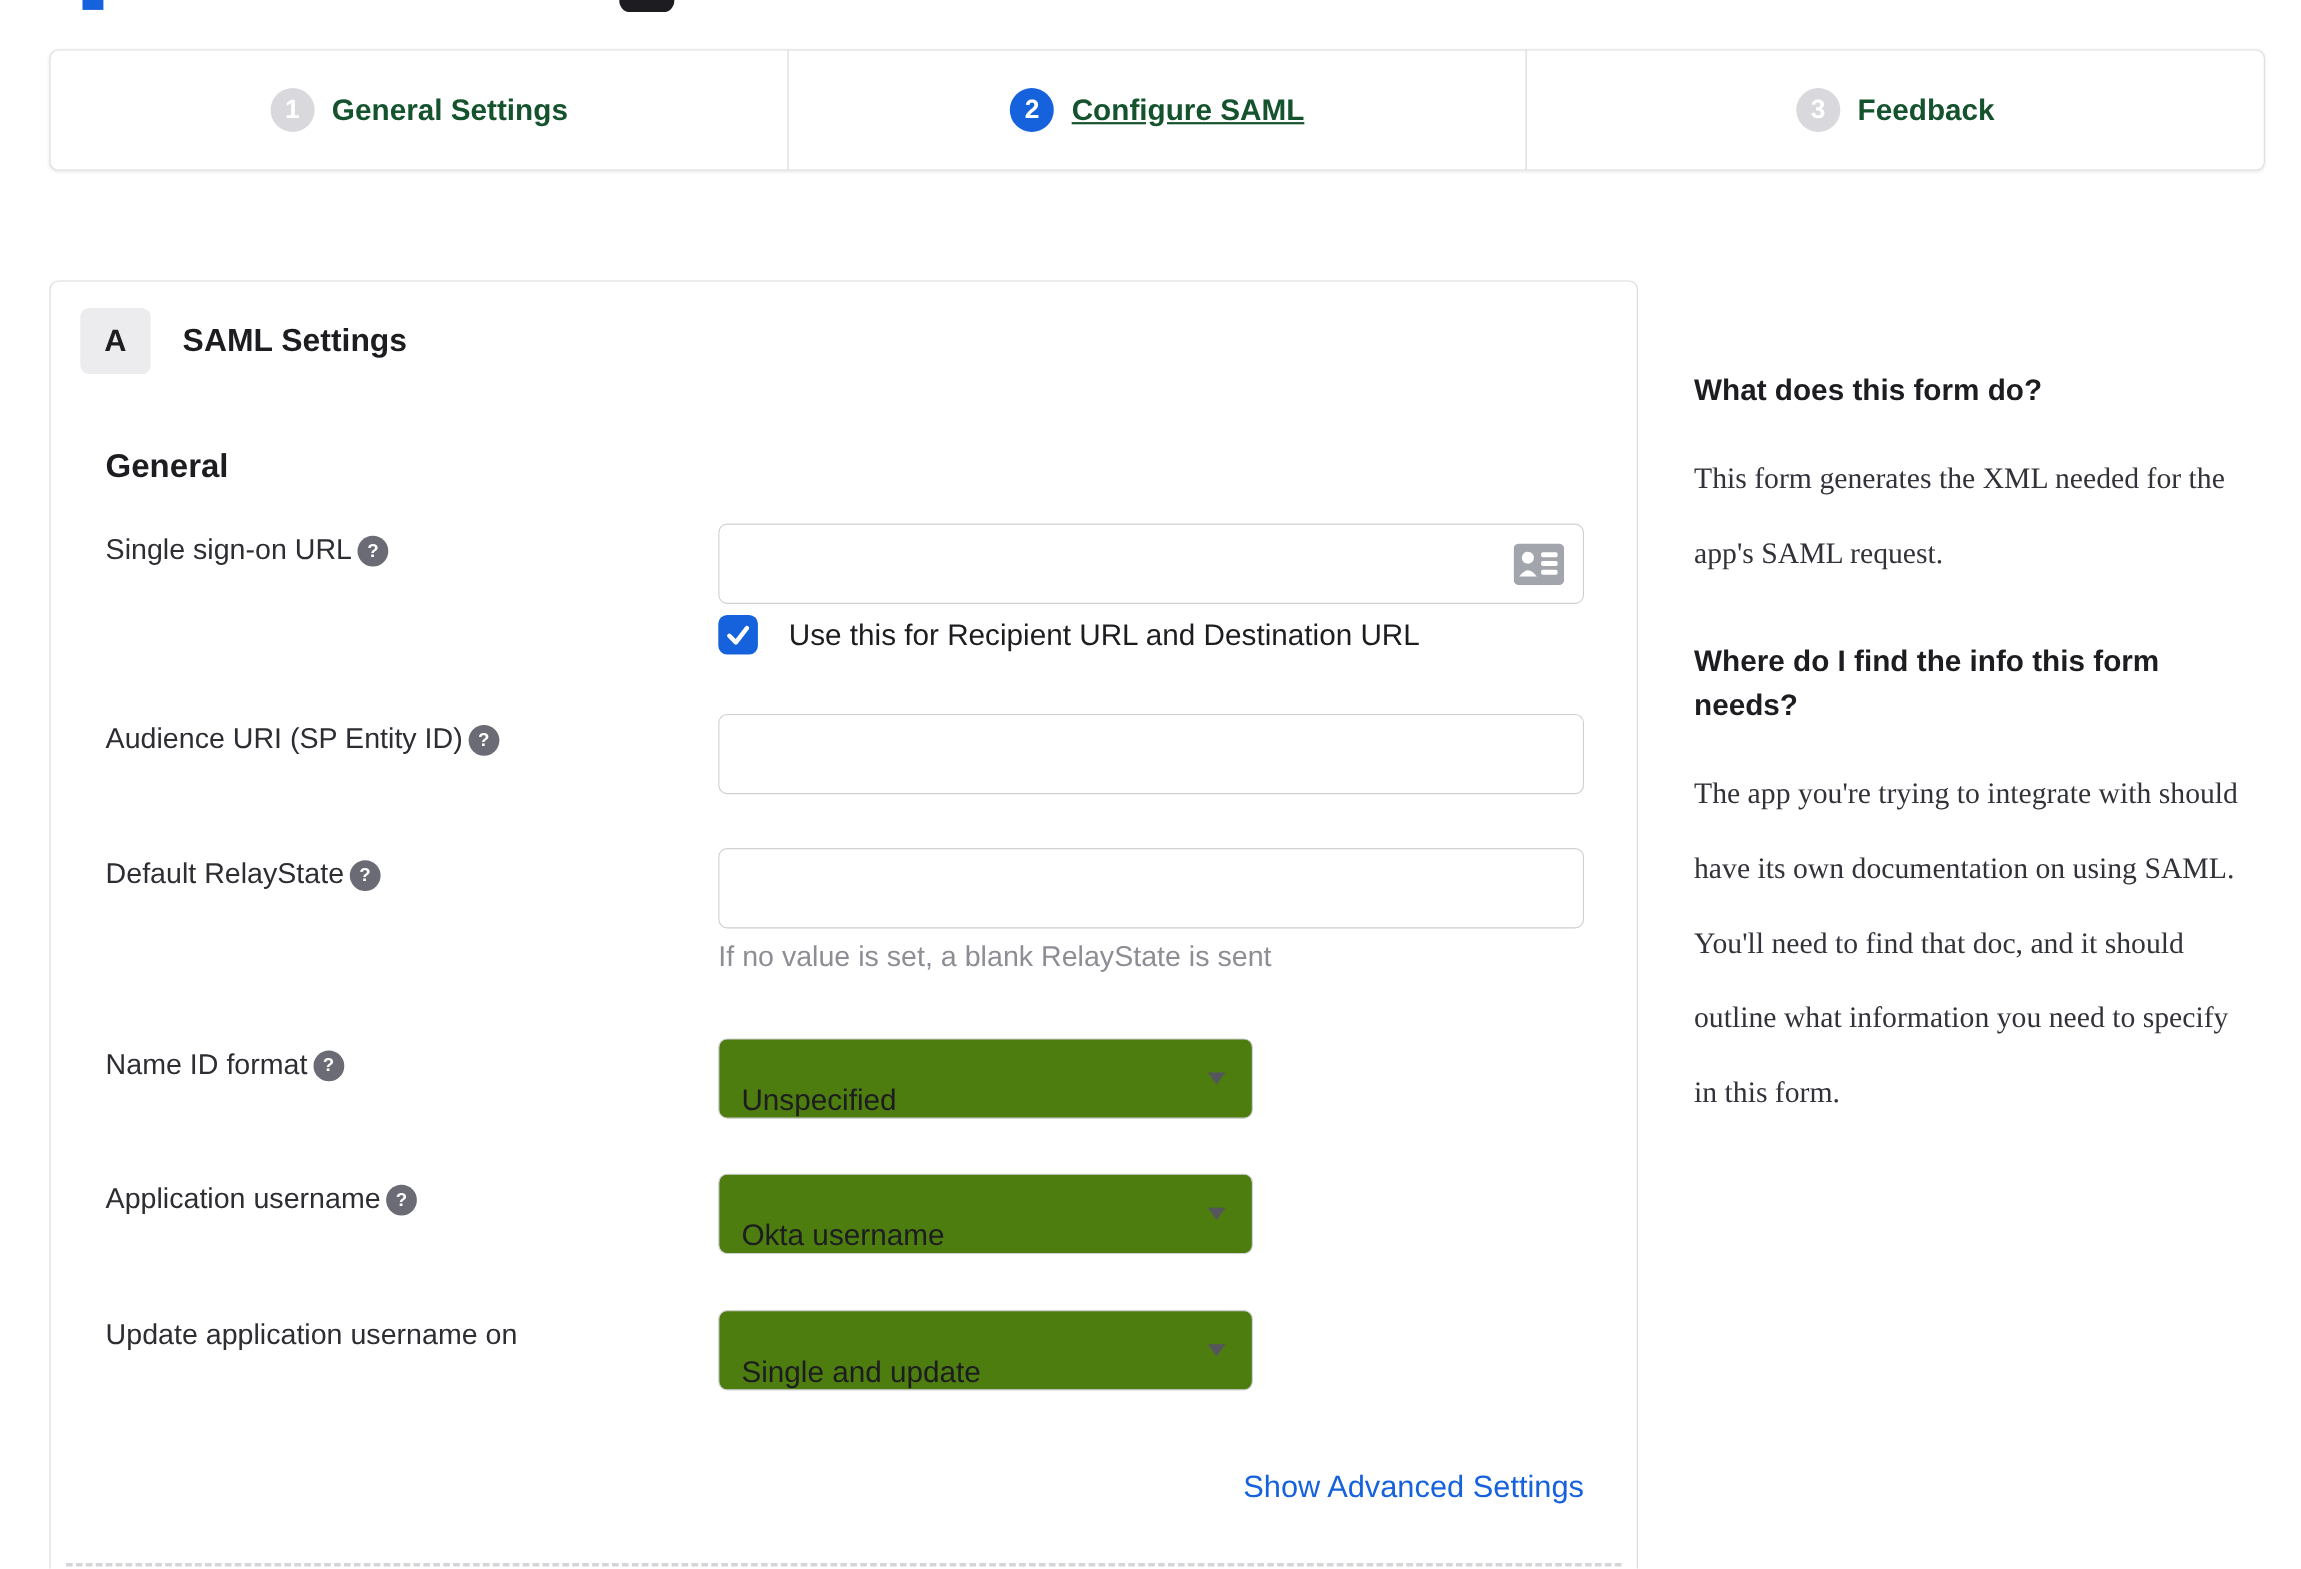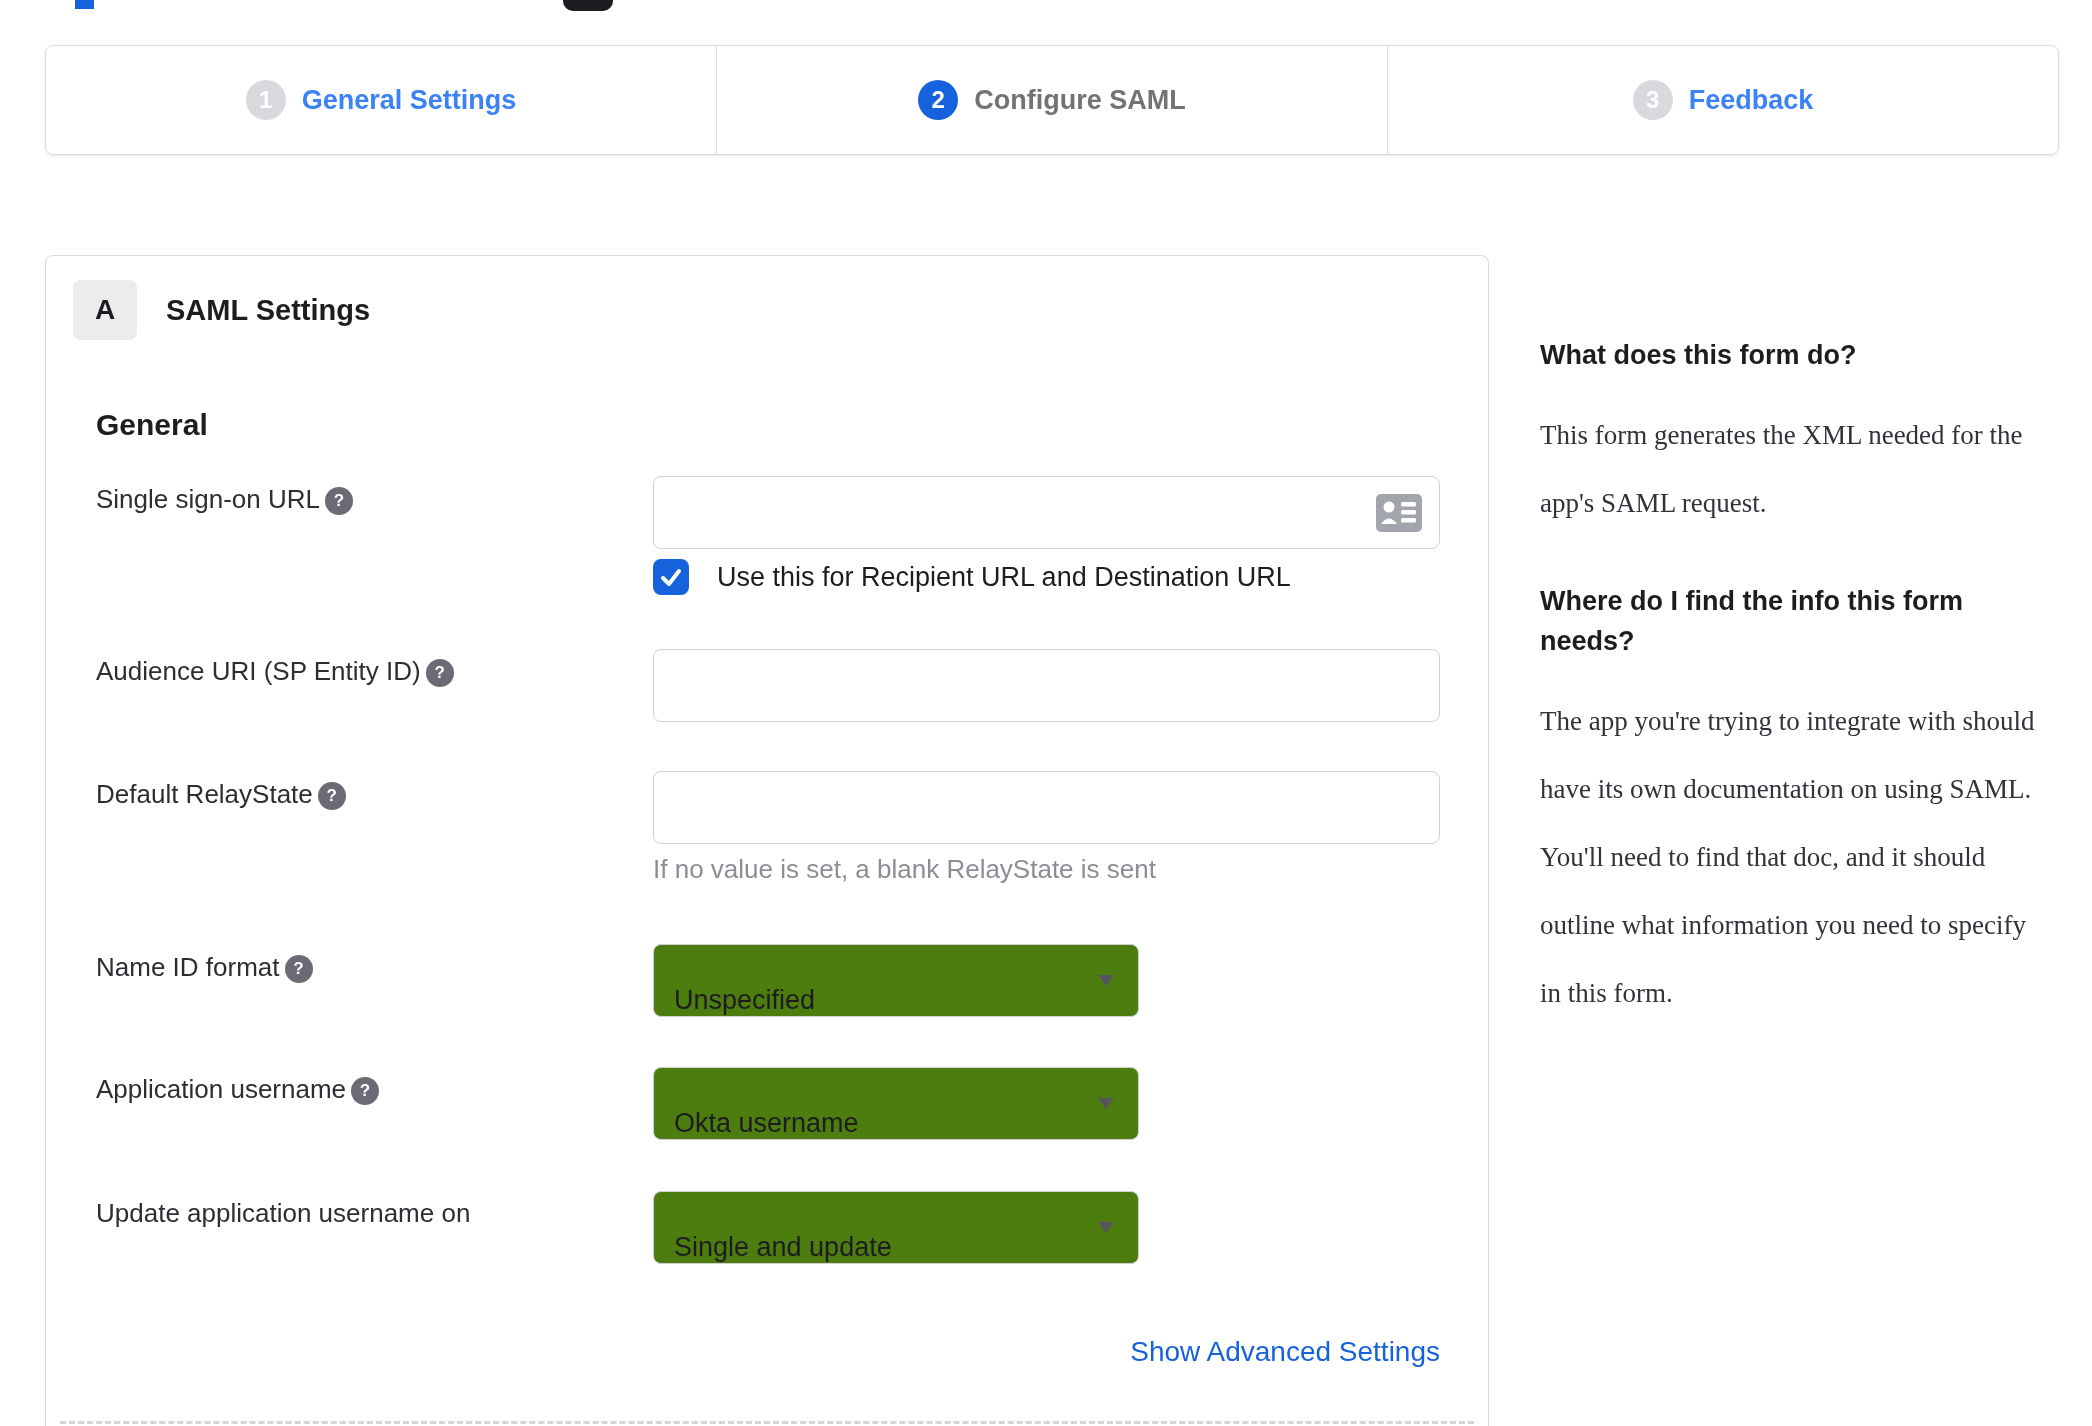--- a/index.html
+++ b/index.html
@@ -40,23 +40,23 @@
   }
   .step + .step { margin-left: -1px; }
   .step:first-child { border-radius: 8px 0 0 8px; }
   .step:last-child  { border-radius: 0 8px 8px 0; }
   .step-badge {
     width: 40px; height: 40px; border-radius: 50%;
     display: flex; align-items: center; justify-content: center;
     font-weight: bold; font-size: 24px;
     background: #d8d8dd; color: #ffffff;
   }
-  .step-label { font-size: 27px; font-weight: bold; color: #3b82f6; }
+  .step-label { font-size: 27px; font-weight: bold; color: #14532d; }
   .step.active .step-badge { background: #1662dd; }
-  .step.active .step-label { color: #737373; }
+  .step.active .step-label { color: #14532d; text-decoration: underline; }
 
   
   .card {
     position: absolute; left: 45px; top: 255px;
     width: 1444px; height: 1190px;
     background: #ffffff;
     border: 1px solid #d9d9de;
     border-radius: 8px;
   }
   .section-badge {

